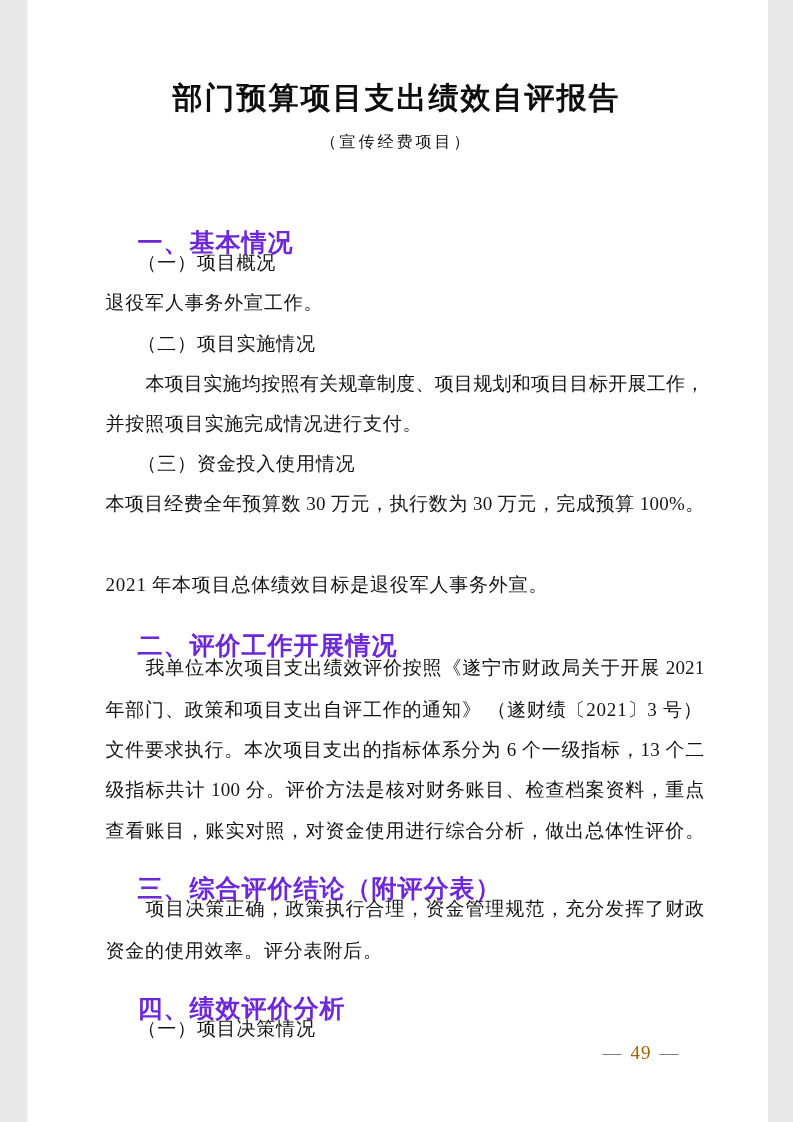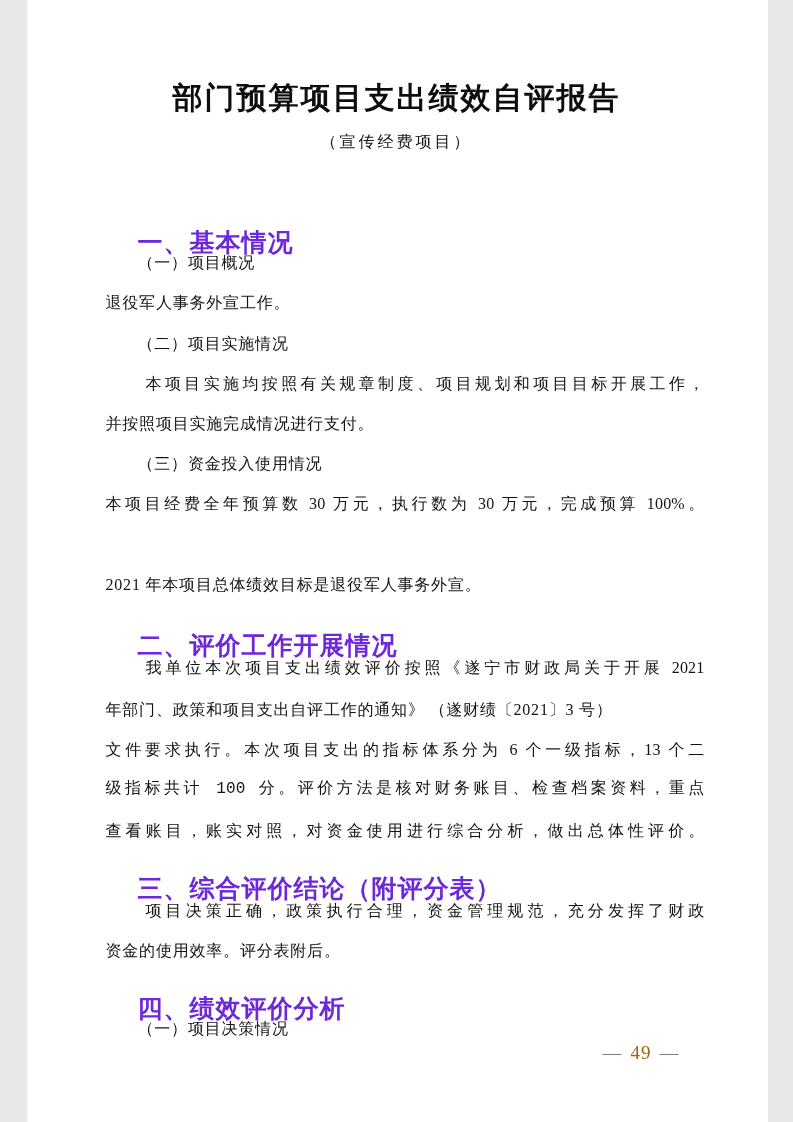--- a/index.html
+++ b/index.html
@@ -29,21 +29,21 @@
   .doc-subtitle{
     position:absolute;left:0;top:131px;width:100%;
     text-align:center;
     font-size:16px;
     letter-spacing:3px;
     line-height:22px;
   }
   .ln{
     position:absolute;
     left:80px;right:63px;
-    font-size:16px;
+    font-size:19px;
     line-height:27px;
     letter-spacing:0.8px;
     white-space:nowrap;
   }
   .hd{
     font-family:"Liberation Sans","DejaVu Sans",sans-serif;
     font-weight:bold;
     font-size:25px;
     letter-spacing:1px;
     color:#6d28d9;
@@ -95,27 +95,27 @@
   <div class="ln" style="top:571px;">2021 年本项目总体绩效目标是退役军人事务外宣。</div>
 
   <div class="ln hd ind32" style="top:612px;">二、评价工作开展情况</div>
 
   <div class="ln just ind40" style="top:654px;">我单位本次项目支出绩效评价按照《遂宁市财政局关于开展 2021</div>
 
   <div class="ln" style="top:696px;">年部门、政策和项目支出自评工作的通知》 （遂财绩〔2021〕3 号）</div>
 
   <div class="ln just" style="top:736px;">文件要求执行。本次项目支出的指标体系分为 6 个一级指标，13 个二</div>
 
-  <div class="ln just" style="top:776px;font-family:Liberation Mono, monospace;">级指标共计 100 分。评价方法是核对财务账目、检查档案资料，重点</div>
+  <div class="ln just" style="top:776px;">级指标共计 100 分。评价方法是核对财务账目、检查档案资料，重点</div>
 
   <div class="ln just" style="top:817px;">查看账目，账实对照，对资金使用进行综合分析，做出总体性评价。</div>
 
   <div class="ln hd ind32" style="top:855px;">三、综合评价结论（附评分表）</div>
 
-  <div class="ln just ind40" style="top:897px;">项目决策正确，政策执行合理，资金管理规范，充分发挥了财政</div>
+  <div class="ln just ind40" style="top:897px;font-family:Liberation Mono, monospace;">项目决策正确，政策执行合理，资金管理规范，充分发挥了财政</div>
 
   <div class="ln" style="top:937px;">资金的使用效率。评分表附后。</div>
 
   <div class="ln hd ind32" style="top:975px;">四、绩效评价分析</div>
 
   <div class="ln ind32" style="top:1015px;">（一）项目决策情况</div>
 
   <div class="page-num">
     <span class="dash">—</span><span class="num">49</span><span class="dash">—</span>
   </div>

